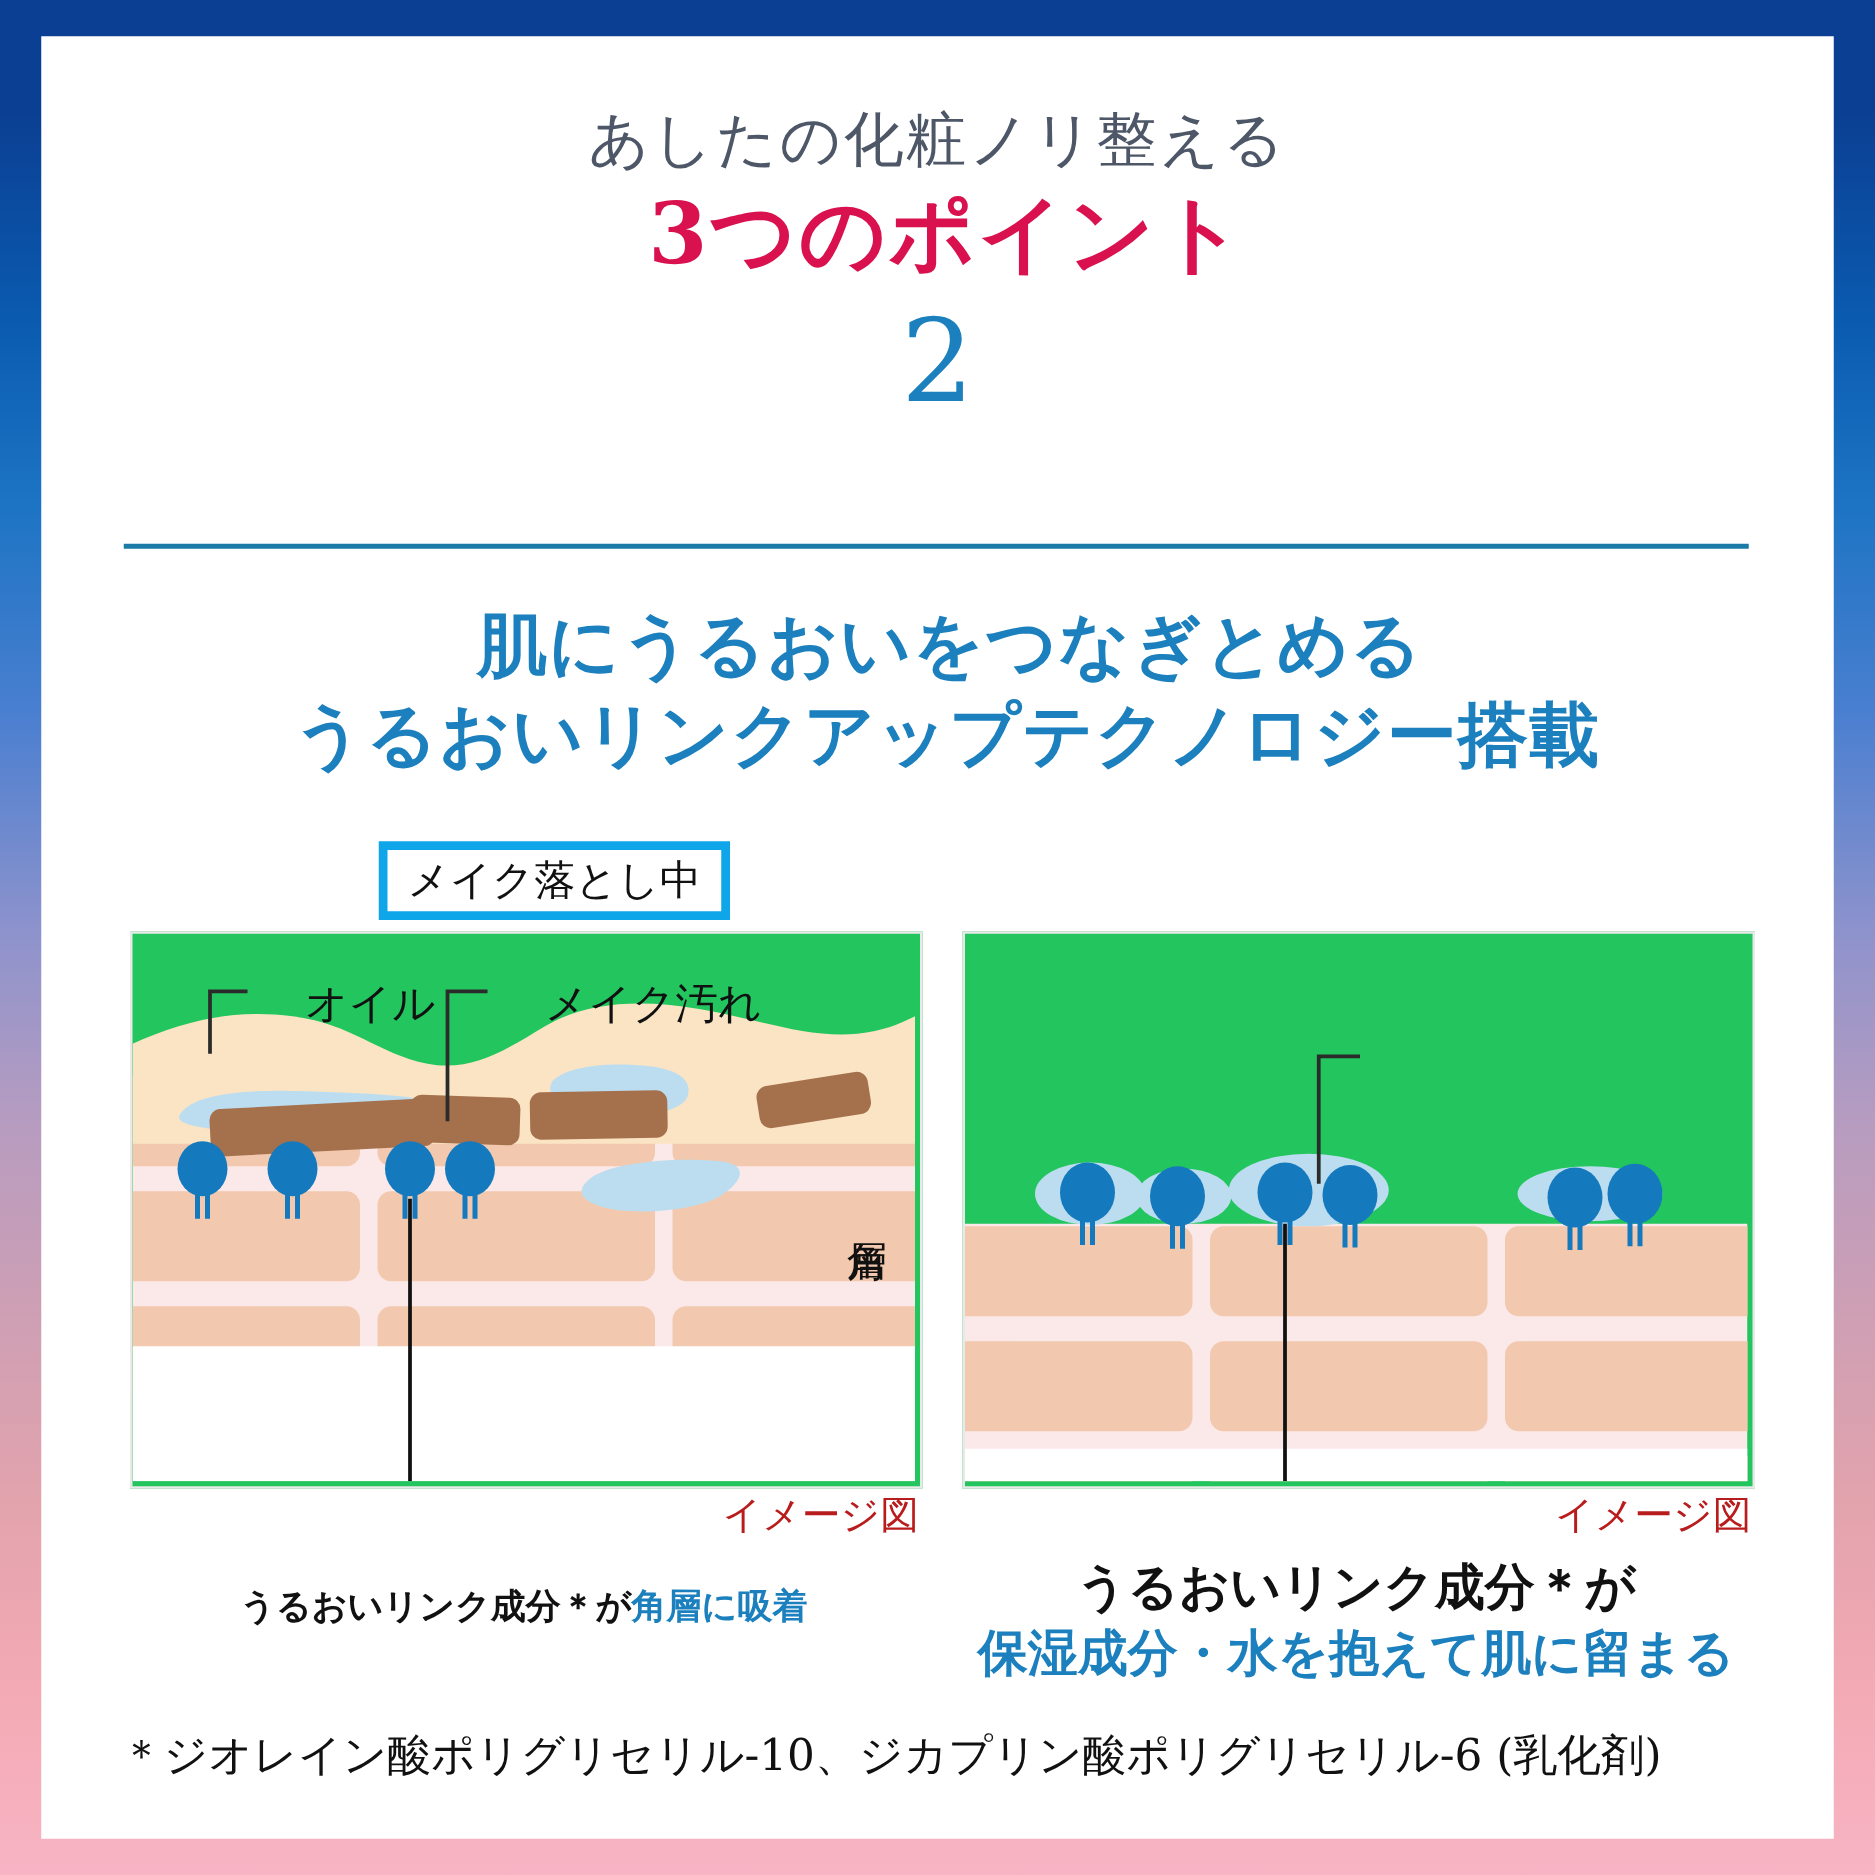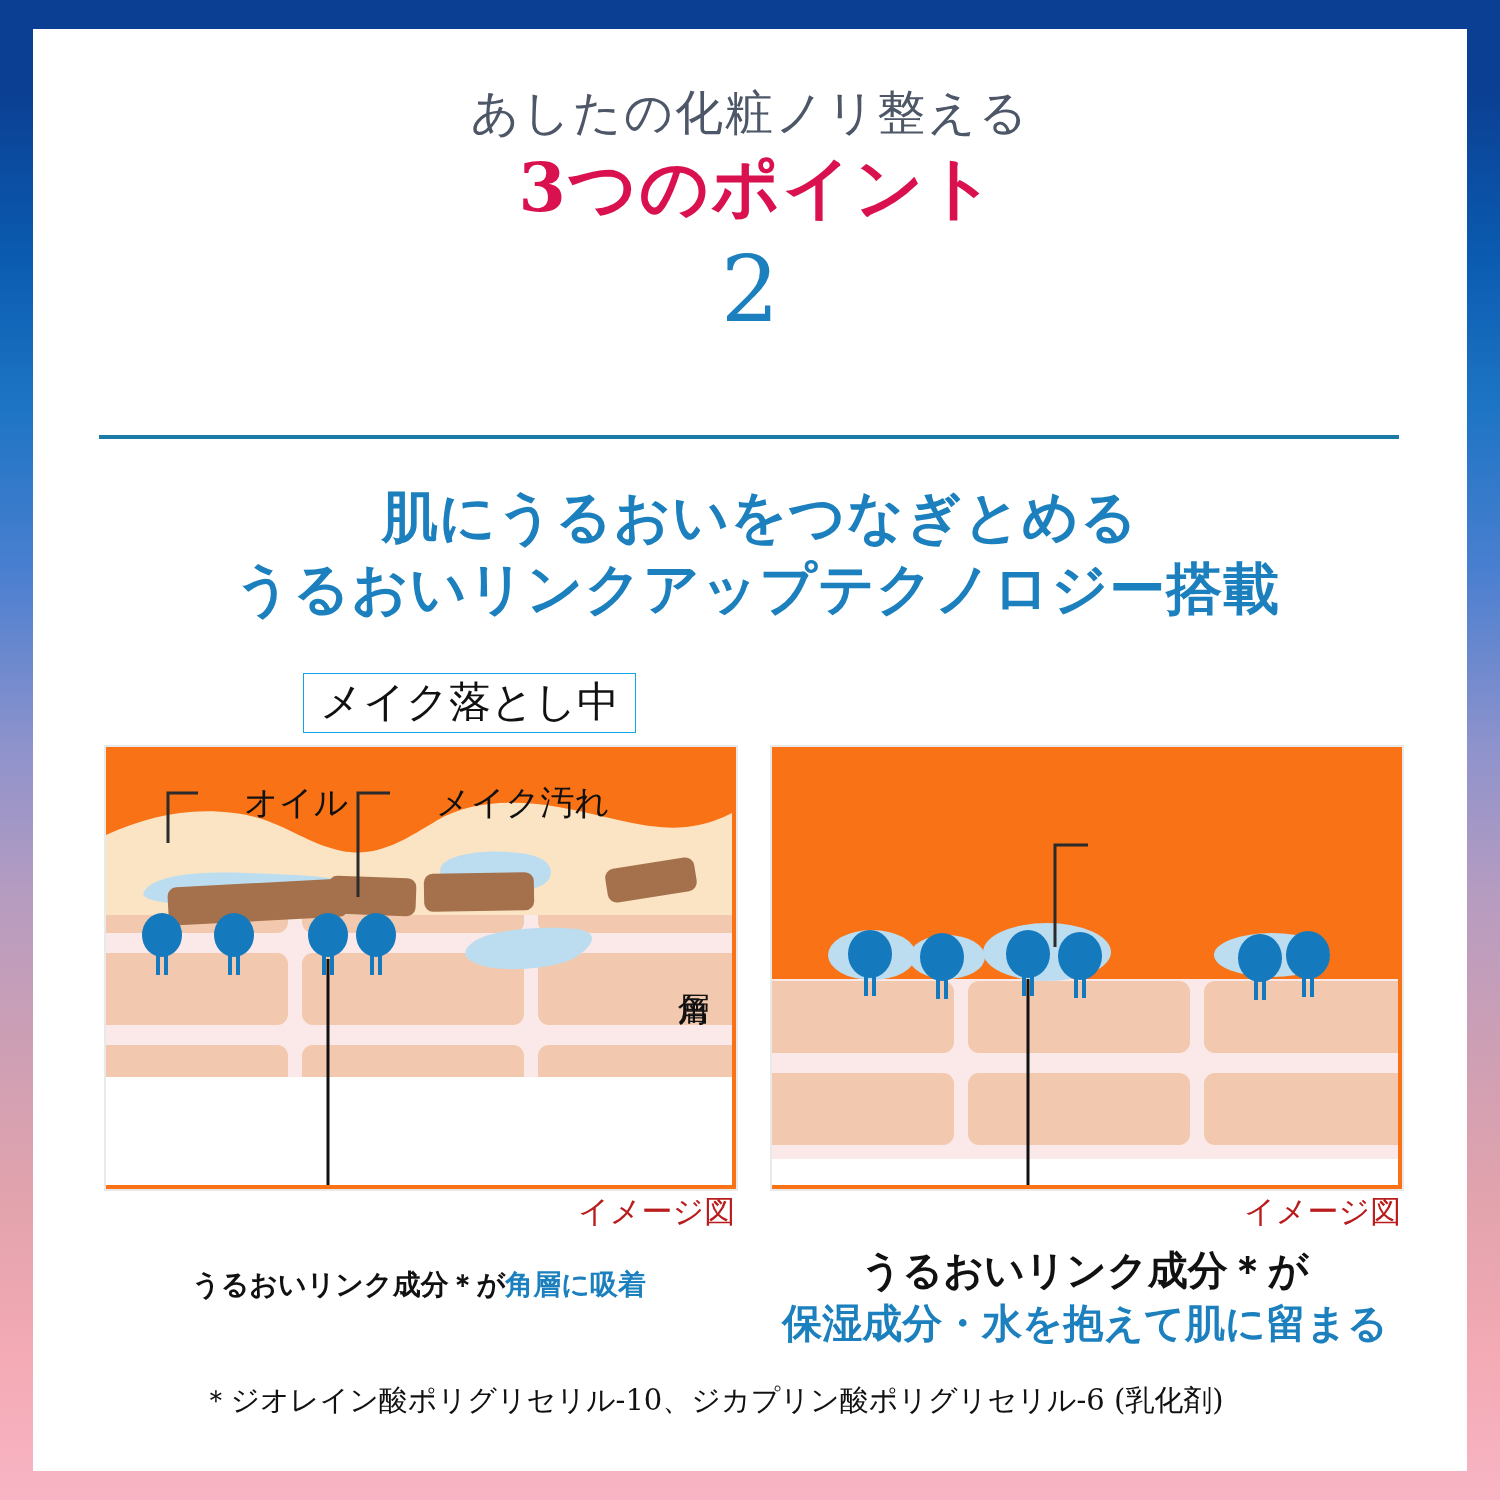--- a/index.html
+++ b/index.html
@@ -49,32 +49,32 @@
     position:absolute;left:0;top:452px;width:1434px;text-align:center;
     color:#1b80bd;
     font-family:"DejaVu Serif","Liberation Serif",serif;
     font-weight:700;line-height:1.28;letter-spacing:1px;
   }
   .sub-l1{font-size:56px;margin-left:20px;}
   .sub-l2{font-size:56px;margin-left:15px;}
 
   
   .tagbox{
-    position:absolute;border:1px solid #0ea5e9;background:#fff;
-    font-family:"DejaVu Serif","Liberation Serif",serif;
-    font-size:42px;color:#111;
+    position:absolute;border:7px solid #0ea5e9;background:#fff;
+    font-family:"DejaVu Serif","Liberation Serif",serif;
+    font-size:33px;color:#111;
     padding:7px 16px 9px 16px;line-height:1;white-space:nowrap;
   }
   #tag-left{left:270px;top:644px;}
   #tag-right{left:912px;top:644px;}
 
   
   .panel{
     position:absolute;top:716px;width:630px;height:442px;
-    background:#f97316;border:2px solid #e9e9e9;overflow:hidden;
+    background:#22c55e;border:2px solid #e9e9e9;overflow:hidden;
   }
   #panel-left{left:71px;}
   #panel-right{left:737px;}
   .panel svg{display:block;}
 
   .imglabel{
     position:absolute;
     font-family:"DejaVu Serif","Liberation Serif",serif;
     font-size:31px;color:#b91c1c;white-space:nowrap;
   }
@@ -89,21 +89,21 @@
   }
   #cap-left{left:71px;top:1238px;width:630px;font-size:28px;}
   #cap-right{left:737px;top:1215px;width:630px;font-size:40px;}
   .cap .blk{color:#111;}
   .cap .blu{color:#1b80bd;}
 
   
   .footnote{
     position:absolute;left:0;top:1352px;width:1359px;text-align:center;
     font-family:"DejaVu Serif","Liberation Serif",serif;
-    font-size:29px;color:#111;white-space:nowrap;
+    font-size:35px;color:#111;white-space:nowrap;
   }
 </style>
 </head>
 <body>
 
 <div class="frame">
 
   <div class="hdr">
     <div class="hdr-line1">あしたの化粧ノリ整える</div>
     <div class="hdr-line2">3つのポイント</div>

